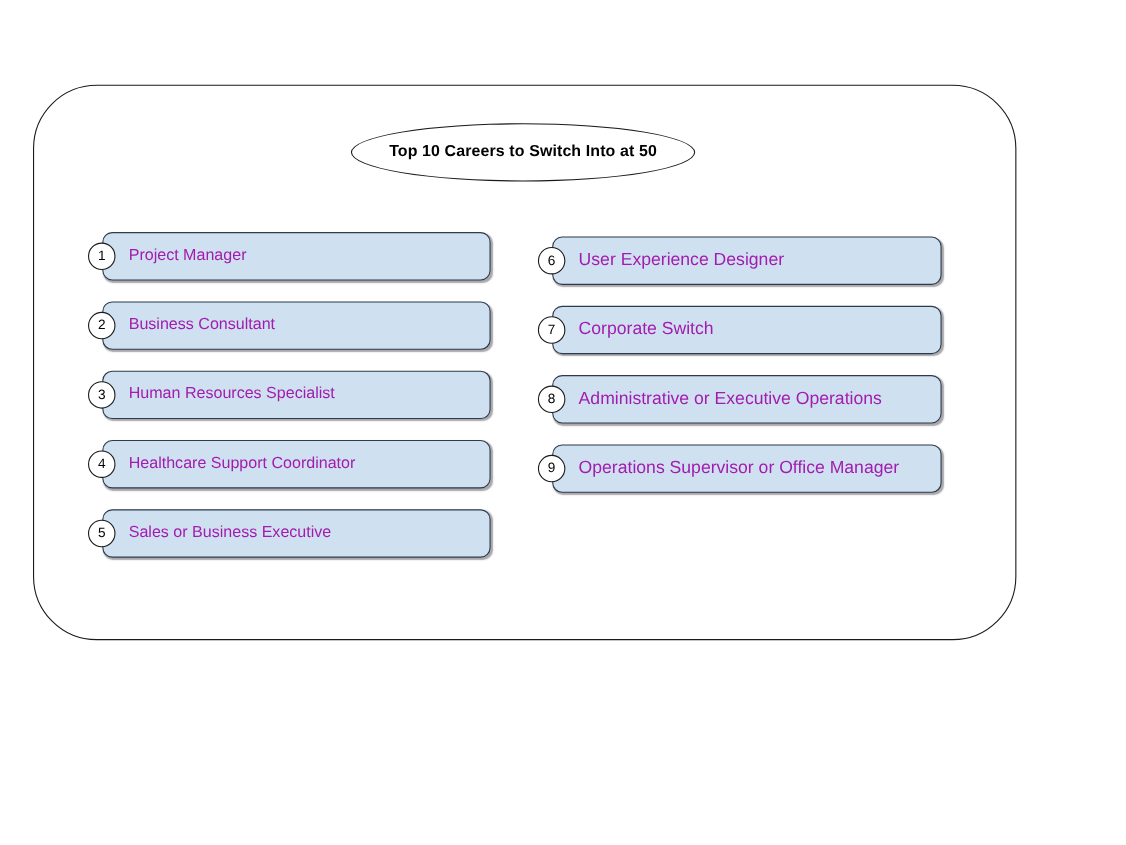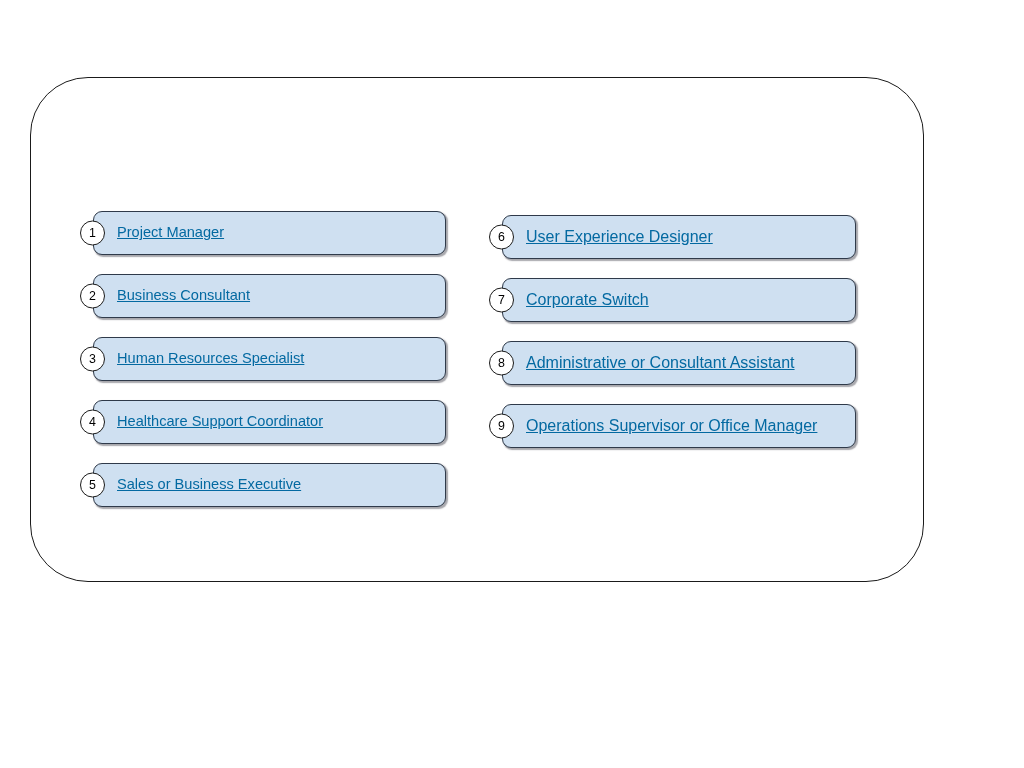--- a/index.html
+++ b/index.html
@@ -83,24 +83,23 @@
     display: flex;
     align-items: center;
     padding: 5px 10px 5px 23px;
   }
   #col-left  .item-box { height: 44px; }
   #col-right .item-box { height: 42px; }
   #col-right .item-row.tall .item-box { height: 48px; }
 
   .item-label {
     font-size: 14.6px;
-    color: #0369a1;
+    color: #a21caf;
     line-height: 1.32;
     white-space: pre-line;
-    text-decoration: underline;
   }
   #col-right .item-label { font-size: 16px; }
 
   
   .num-badge {
     position: absolute;
     left: -13px;
     top: 50%;
     transform: translateY(-50%);
     width: 25px;
@@ -121,20 +120,24 @@
   }
   .num-badge.two-digit span { font-size: 11.6px; letter-spacing: -0.3px; }
 </style>
 </head>
 <body>
 
 <div id="canvas">
 
   <div class="outer-frame"></div>
 
+  <div class="title-ellipse">
+    <div class="title-text">Top 10 Careers to Switch
+Into at 50</div>
+  </div>
 
   <div class="column" id="col-left">
 
     <div class="item-row">
       <div class="item-box">
         <span class="item-label">Project Manager</span>
       </div>
       <div class="num-badge">
         <span>1</span>
       </div>
@@ -193,21 +196,21 @@
       <div class="item-box">
         <span class="item-label">Corporate Switch</span>
       </div>
       <div class="num-badge">
         <span>7</span>
       </div>
     </div>
 
     <div class="item-row">
       <div class="item-box">
-        <span class="item-label">Administrative or Consultant Assistant</span>
+        <span class="item-label">Administrative or Executive Operations</span>
       </div>
       <div class="num-badge">
         <span>8</span>
       </div>
     </div>
 
     <div class="item-row">
       <div class="item-box">
         <span class="item-label">Operations Supervisor or Office Manager</span>
       </div>

